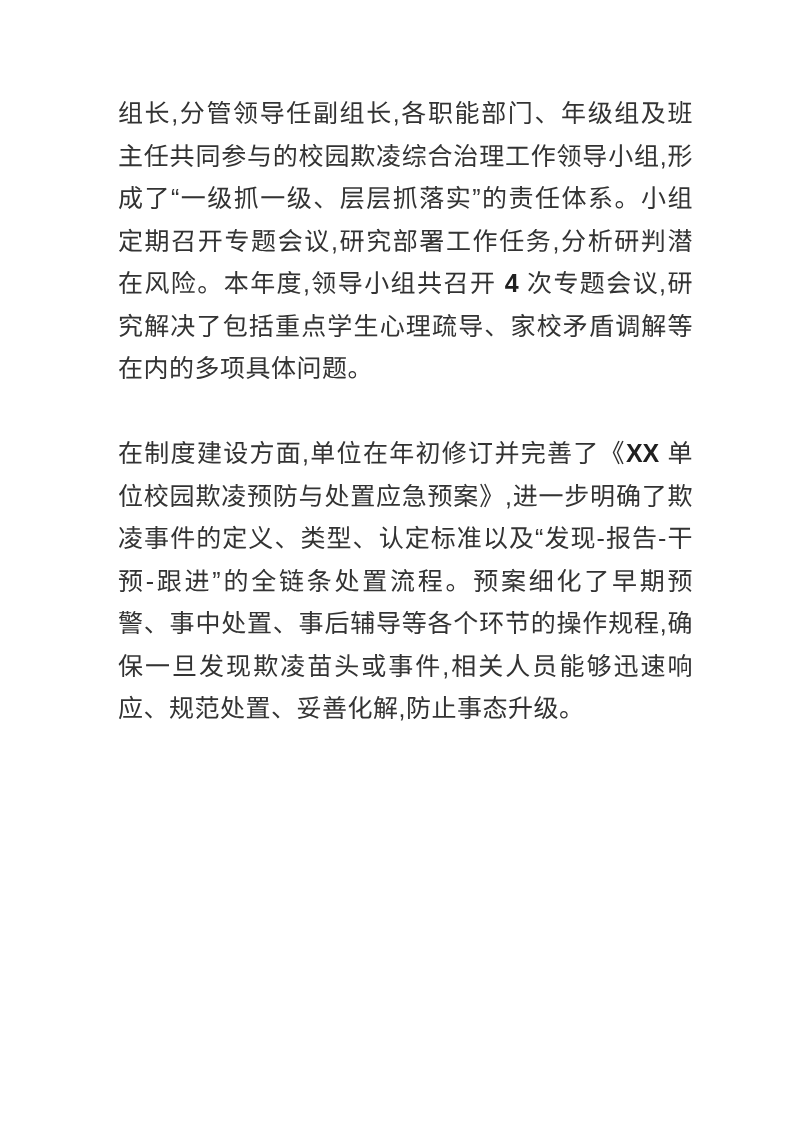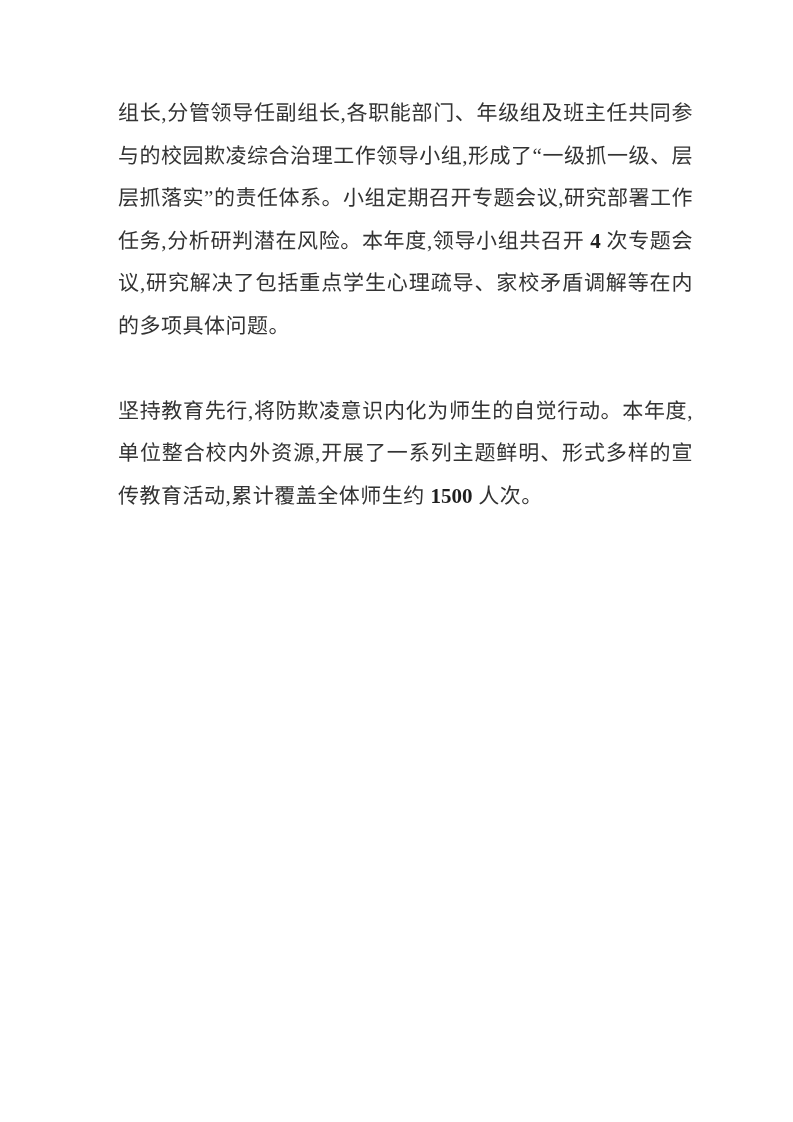--- a/index.html
+++ b/index.html
@@ -14,34 +14,34 @@
   }
   .page {
     box-sizing: border-box;
     width: 793px;
     height: 1122px;
     background: #ffffff;
     padding: 92px 100px 0 118px;
   }
   .para {
     margin: 0 0 42.5px 0;
-    font-family: Liberation Serif, serif;
-    font-size: 21px;
+    font-family: Liberation Sans, sans-serif;
+    font-size: 25px;
     line-height: 42.5px;
     color: #333333;
     text-align: justify;
     text-justify: inter-ideograph;
     letter-spacing: 0.5px;
     word-break: break-all;
   }
   .para .latin {
     font-weight: 700;
     color: #1f1f1f;
     letter-spacing: 0;
   }
 </style>
 </head>
 <body>
 
 <div class="page">
   <p class="para">组长,分管领导任副组长,各职能部门、年级组及班主任共同参与的校园欺凌综合治理工作领导小组,形成了“一级抓一级、层层抓落实”的责任体系。小组定期召开专题会议,研究部署工作任务,分析研判潜在风险。本年度,领导小组共召开 <span class="latin">4</span> 次专题会议,研究解决了包括重点学生心理疏导、家校矛盾调解等在内的多项具体问题。</p>
-  <p class="para">坚持教育先行,将防欺凌意识内化为师生的自觉行动。本年度,单位整合校内外资源,开展了一系列主题鲜明、形式多样的宣传教育活动,累计覆盖全体师生约 <span class="latin">1500</span> 人次。</p>
+  <p class="para">在制度建设方面,单位在年初修订并完善了《<span class="latin">XX</span> 单位校园欺凌预防与处置应急预案》,进一步明确了欺凌事件的定义、类型、认定标准以及“发现-报告-干预-跟进”的全链条处置流程。预案细化了早期预警、事中处置、事后辅导等各个环节的操作规程,确保一旦发现欺凌苗头或事件,相关人员能够迅速响应、规范处置、妥善化解,防止事态升级。</p>
 </div>
 
 </body></html>

